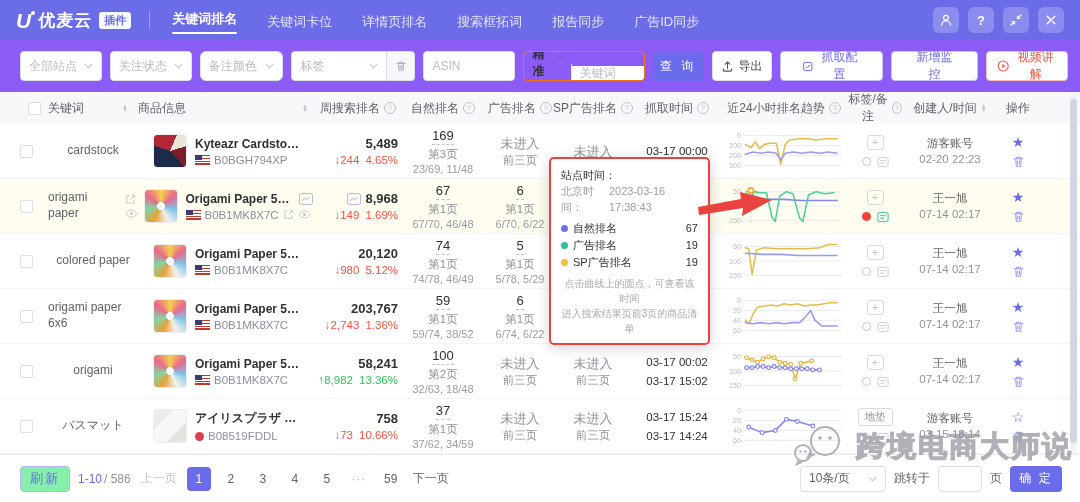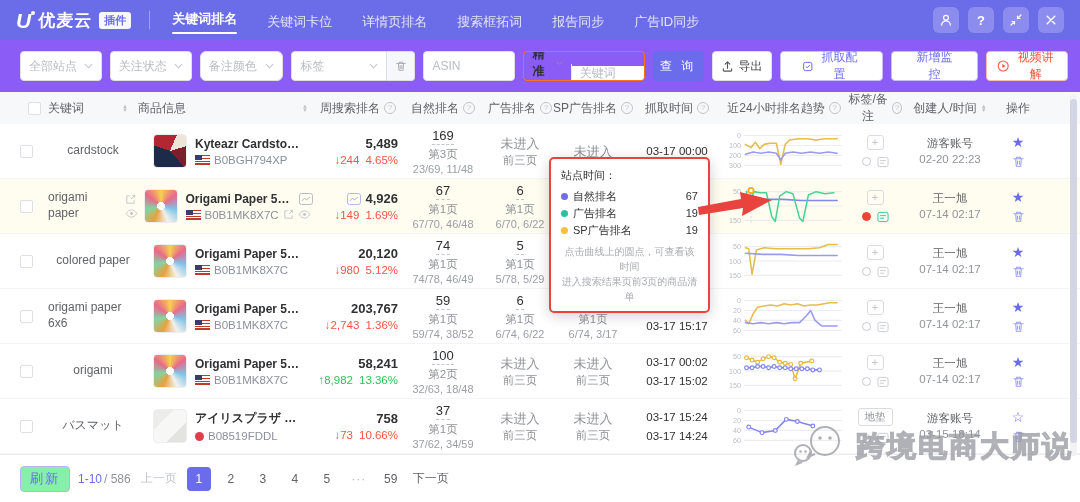--- a/index.html
+++ b/index.html
@@ -477,21 +477,21 @@
           </span>
         </div>
         <div class="c c-week">
           <span class="wv">
             <span class="mini-chart-icon">
               <svg viewBox="0 0 14 12">
                 <rect x="0.5" y="0.5" width="13" height="11" rx="2" fill="none" stroke="#b4b7f0"></rect>
                 <path d="M3 8l2.5-3 2 2L11 4" fill="none" stroke="#b4b7f0"></path>
               </svg>
             </span>
-            <span>4,926</span>
+            <span>8,968</span>
           </span>
           <span class="wchg down">
             <span>↓149</span>
             <span>1.69%</span>
           </span>
         </div>
         <div class="c c-natural">
           <span class="l1 u">67</span>
           <span class="l2">第1页</span>
           <span class="l3">67/70, 46/48</span>
@@ -968,25 +968,41 @@
 
       <span class="page-num">4</span>
 
       <span class="page-num">5</span>
 
       <span class="page-num dots">···</span>
 
       <span class="page-num">59</span>
 
     <span class="page-next">下一页</span>
+    <span class="page-right">
+      <span class="select size-select">
+          <span class="sel-label" style="color:#606266;">10条/页</span>
+          <svg viewBox="0 0 10 6">
+            <path d="M1 1l4 4 4-4" stroke="#c0c4cc" fill="none" stroke-width="1.2"></path>
+          </svg>
+        </span>
+      <span>跳转于</span>
+      <input class="input-box jump-input" style="">
+      <span>页</span>
+      <span class="btn-confirm">确 定</span>
+    </span>
   </footer>
 
   <div class="tooltip">
     <div class="tt-row tt-dark">
         <span>站点时间：</span>
+      </div>
+    <div class="tt-row tt-gray">
+        <span>北京时间：</span>
+        <span>2023-03-16 17:38:43</span>
       </div>
     <div class="tt-legend">
       <div class="tt-li">
           <span class="tt-dot c0"></span>
           <span>自然排名</span>
           <b>67</b>
         </div>
       <div class="tt-li">
           <span class="tt-dot c1"></span>
           <span>广告排名</span>

